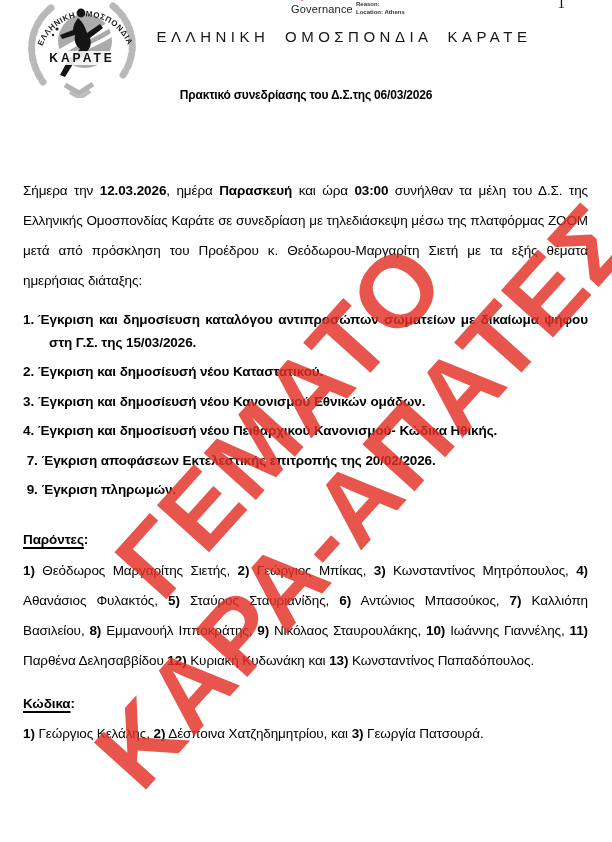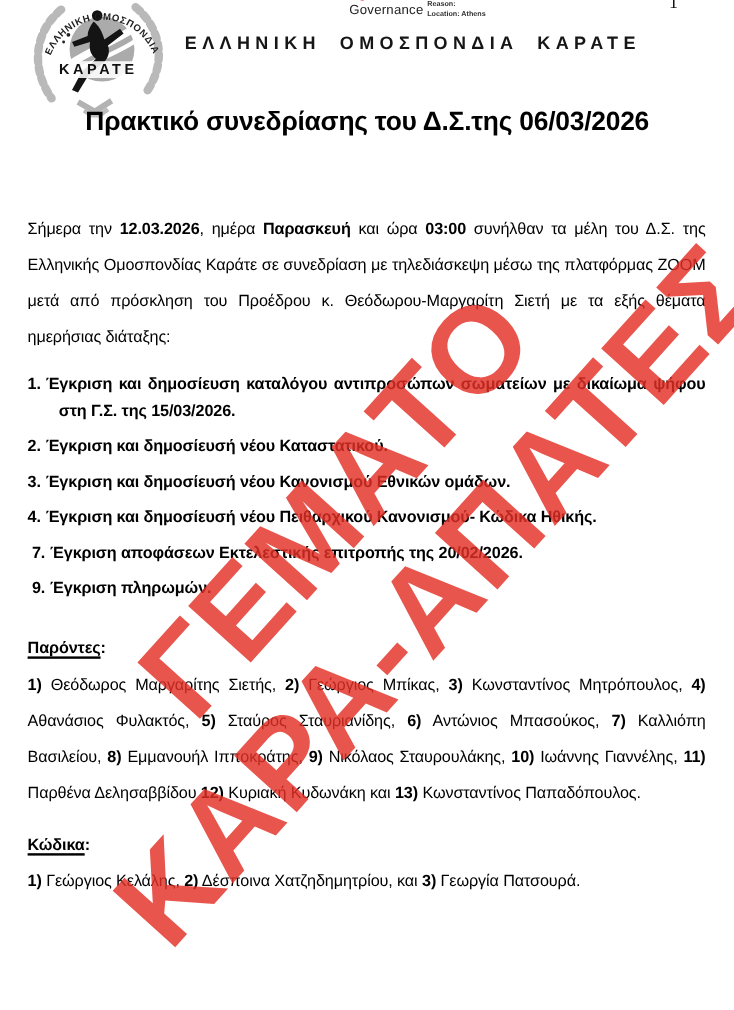--- a/index.html
+++ b/index.html
@@ -5,32 +5,32 @@
   html,body{margin:0;padding:0;background:#888;}
   .page{
     position:relative;width:612px;height:842px;margin:0 auto;
     background:#ffffff;overflow:hidden;
     font-family:"Liberation Sans","DejaVu Sans",sans-serif;color:#000;
   }
   
   .logo{position:absolute;left:20px;top:-2px;width:122px;height:100px;}
   .org-names{
     position:absolute;left:146px;top:25px;width:396px;text-align:center;
-    font-weight:bold;color:#161616;font-size:15px;line-height:23px;
+    font-weight:normal;color:#161616;font-size:15px;line-height:23px;
     letter-spacing:4.5px;word-spacing:7px;white-space:nowrap;
   }
   .sig-area{position:absolute;left:288px;top:0;height:22px;}
   .sig-marks{position:absolute;left:6px;top:-6px;}
   .sig-name{position:absolute;left:3px;top:3px;font-size:11px;font-weight:400;color:#222;letter-spacing:0.2px;}
   .sig-meta{position:absolute;left:68px;top:1px;font-size:6px;line-height:7.5px;font-weight:bold;color:#333;white-space:nowrap;}
   .page-num{position:absolute;right:47px;top:-5px;font-family:"Liberation Serif","DejaVu Serif",serif;font-size:15px;color:#111;}
   
   .doc-title{
     position:absolute;left:0;right:0;top:88px;text-align:center;
-    font-weight:bold;font-size:22px;color:#000;letter-spacing:-0.2px;
+    font-weight:bold;font-size:12px;color:#000;letter-spacing:-0.2px;
   }
   
   .content{position:absolute;left:23px;right:24px;top:162px;font-size:13.5px;letter-spacing:-0.1px;}
   .intro{text-align:justify;line-height:30px;}
   .agenda{margin-top:8px;font-weight:bold;}
   .agenda-item{text-align:justify;line-height:22.5px;margin-bottom:7px;padding-left:26px;text-indent:-26px;}
   .agenda-item .num{white-space:pre;margin-right:4px;}
   .sec-heading{font-weight:bold;}
   .sec-heading .hw{text-decoration:underline;text-decoration-thickness:1.5px;text-underline-offset:2.5px;}
   .attendees-heading{margin-top:30px;}

